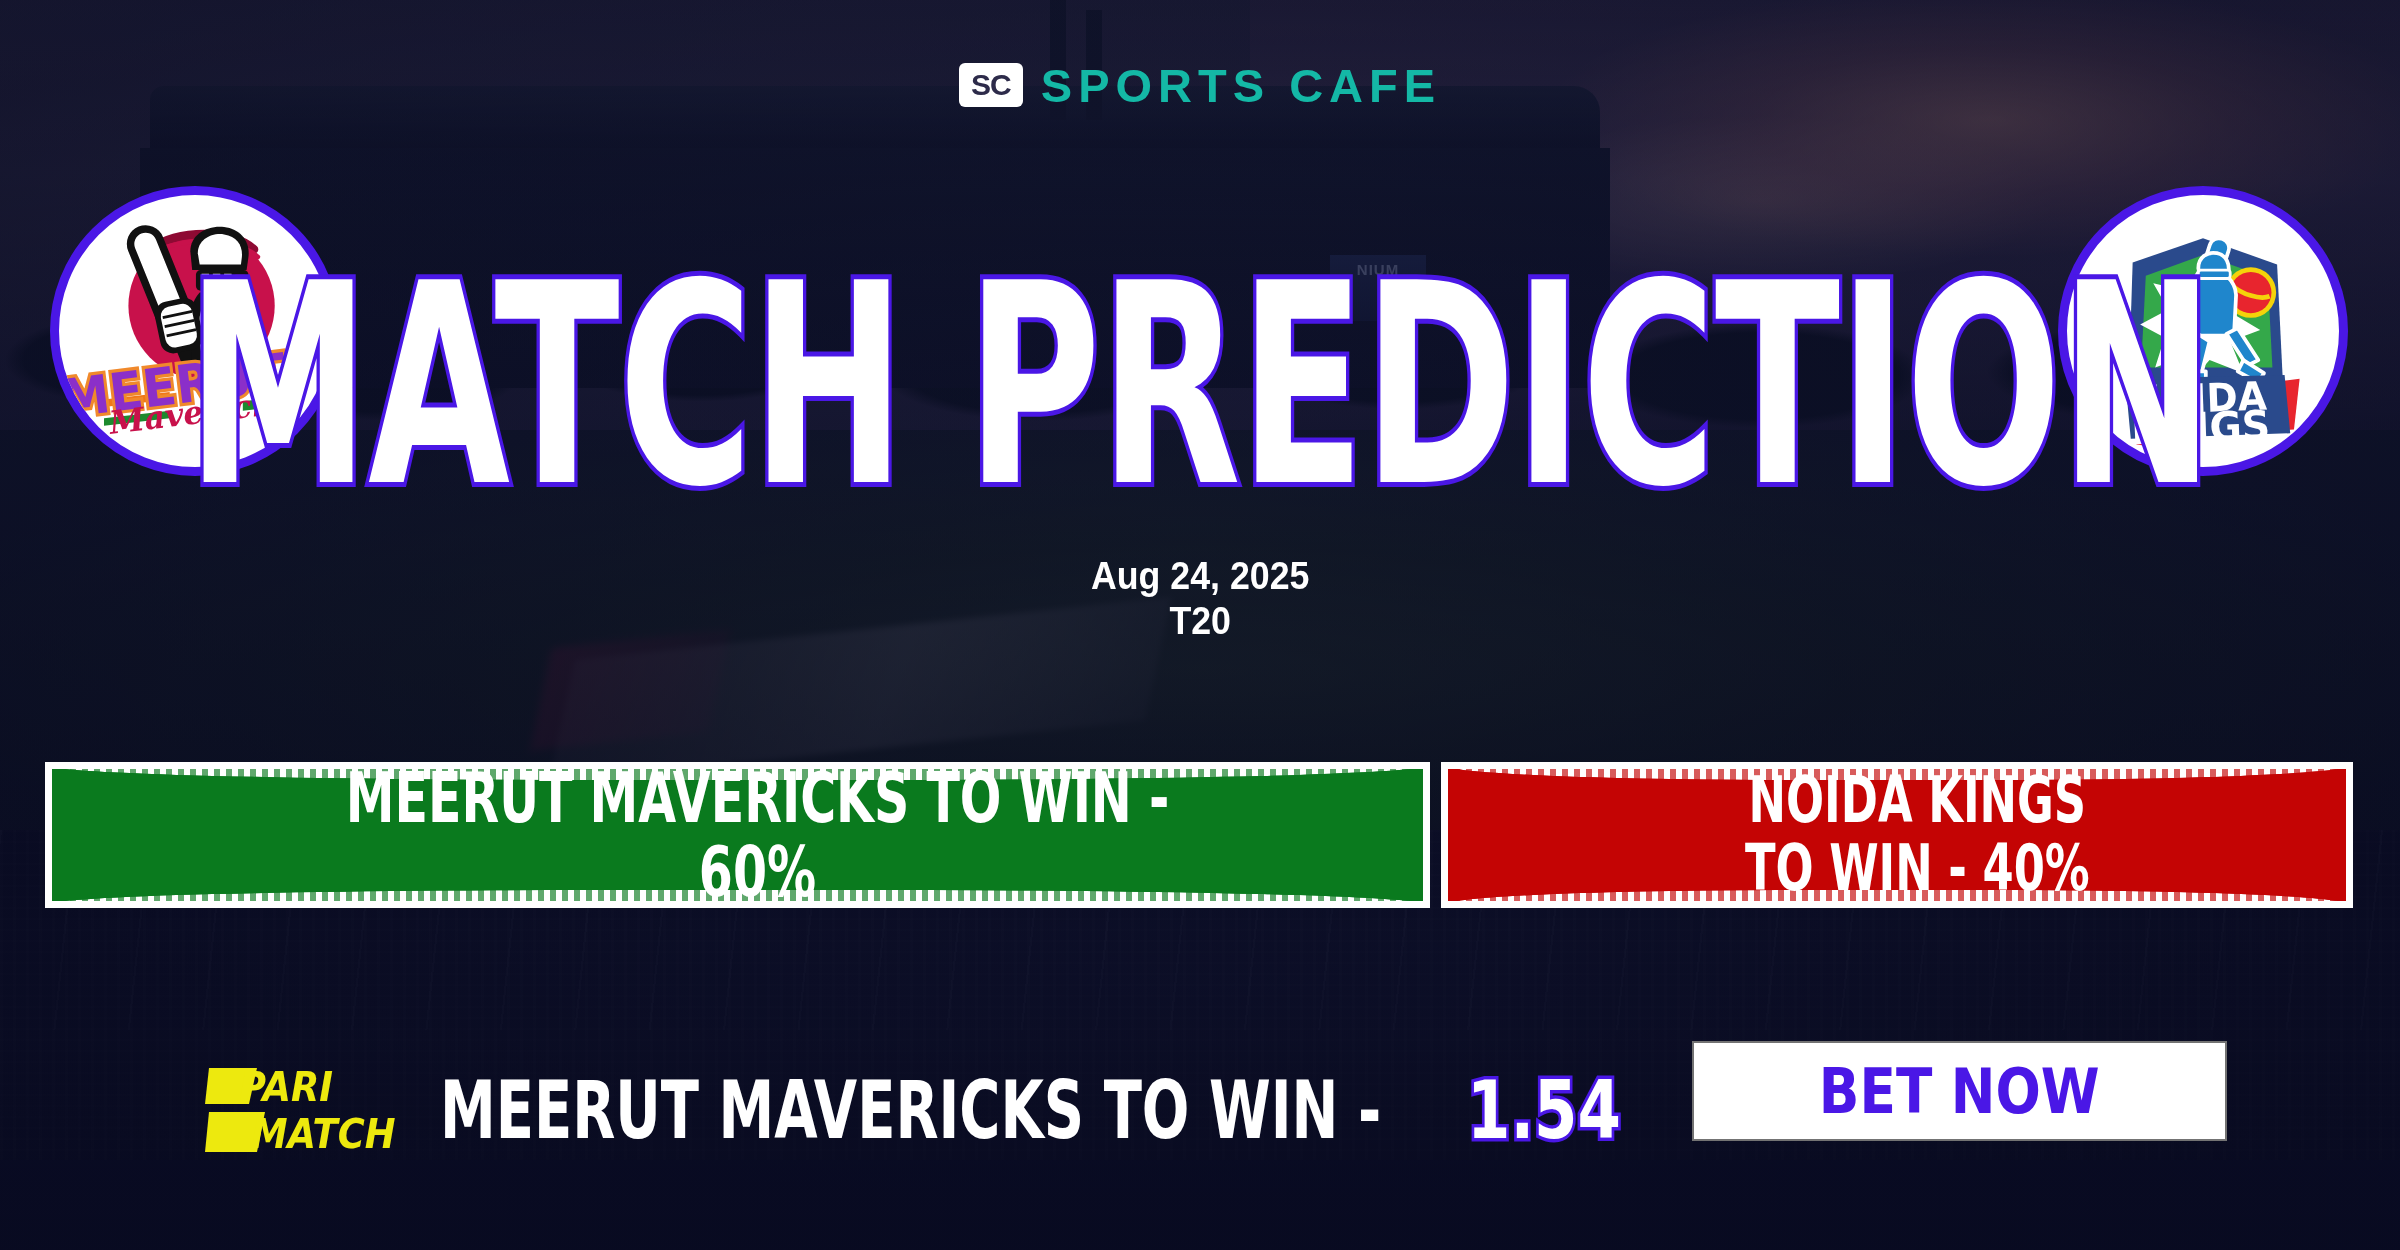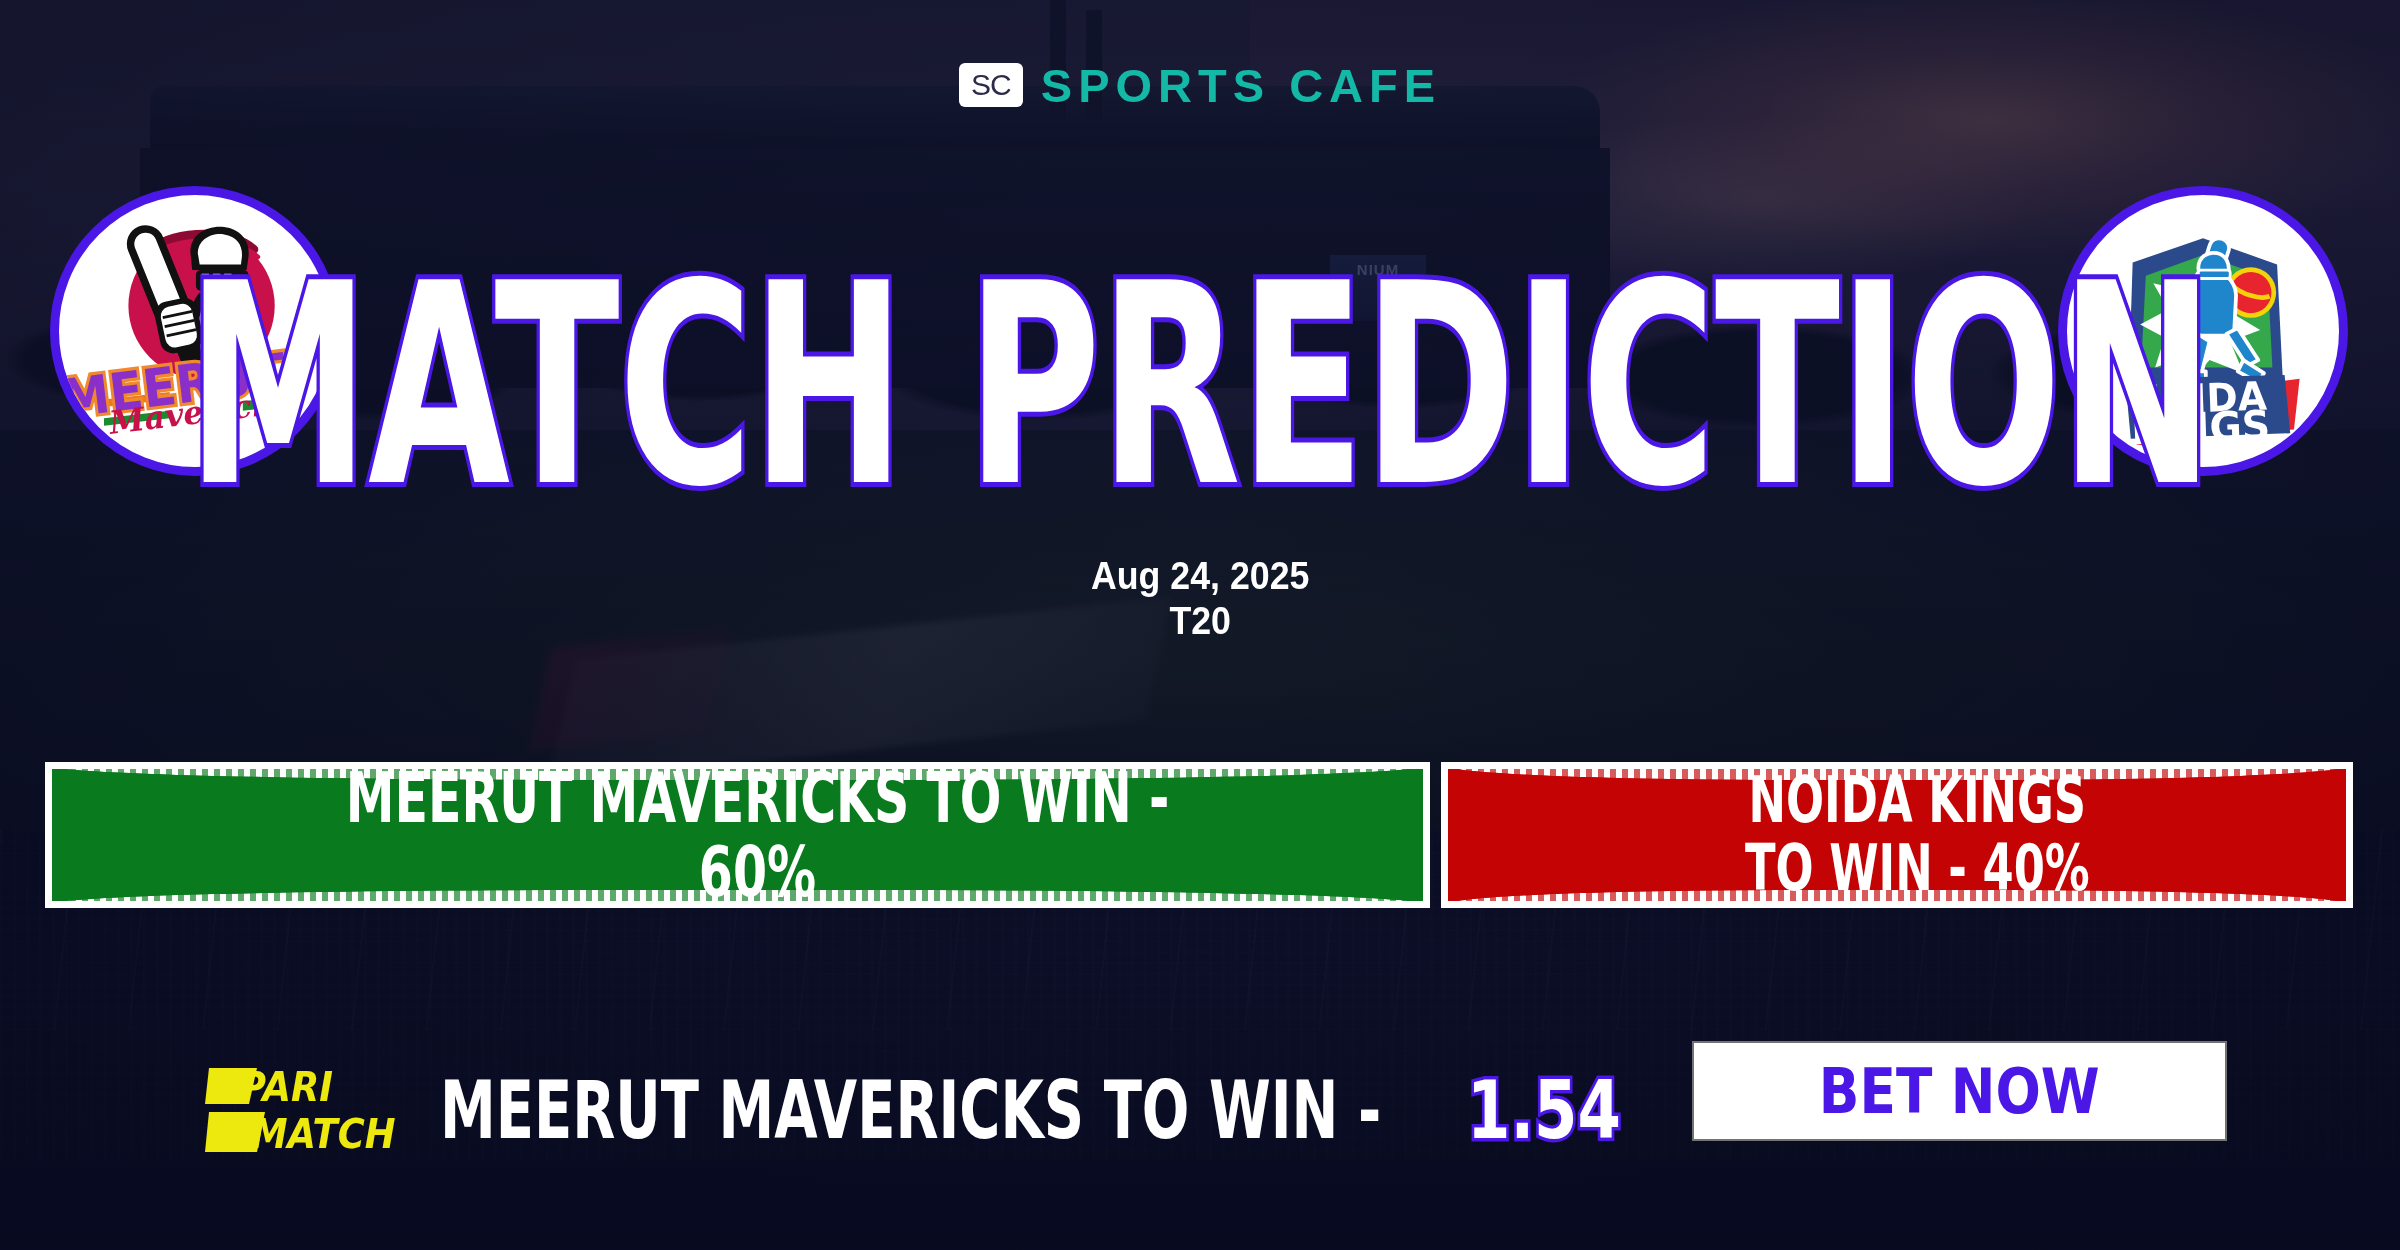--- a/index.html
+++ b/index.html
@@ -96,21 +96,21 @@
   }
 
   
   .brand {
     position:absolute; left:0; top:60px; width:2400px; height:50px;
     display:flex; align-items:center; justify-content:center; gap:18px;
   }
   .brand-mark {
     width:64px; height:44px; background:#ffffff; border-radius:6px;
     display:flex; align-items:center; justify-content:center;
-    color:#2d2b4a; font-weight:normal; font-size:30px; letter-spacing:-1px;
+    color:#2d2b4a; font-weight:bold; font-size:30px; letter-spacing:-1px;
     font-family:"Liberation Sans", sans-serif;
   }
   .brand-name {
     color:#14b8a6; font-size:47px; font-weight:bold; letter-spacing:6px;
   }
 
   
   .team-logo {
     position:absolute; width:290px; height:290px; border-radius:50%;
     background:#ffffff; border:9px solid #4a17e6; overflow:hidden;

